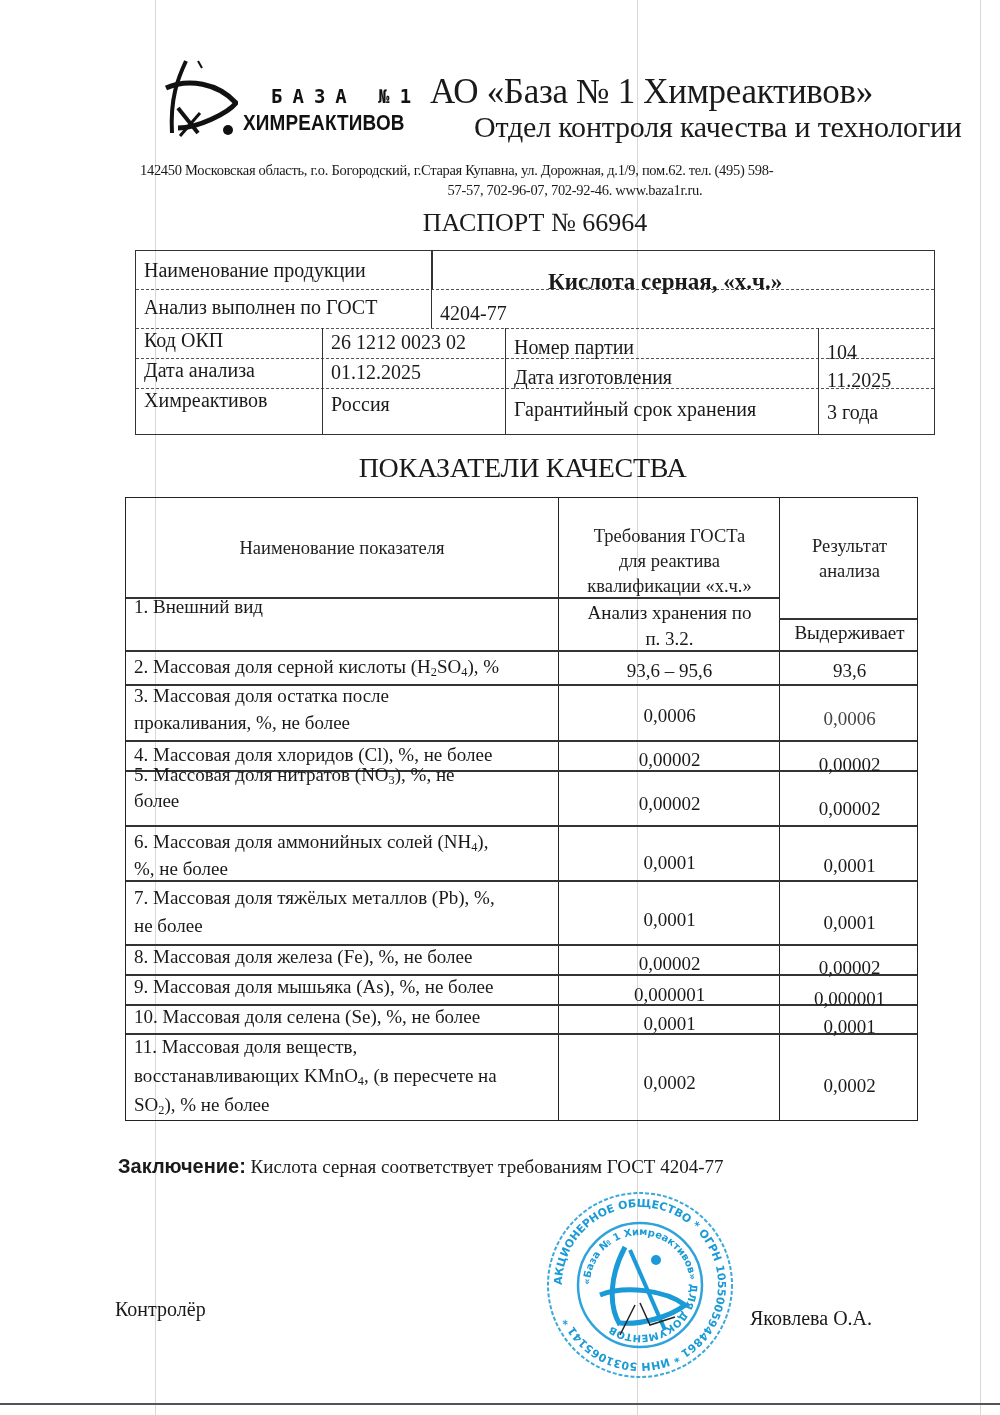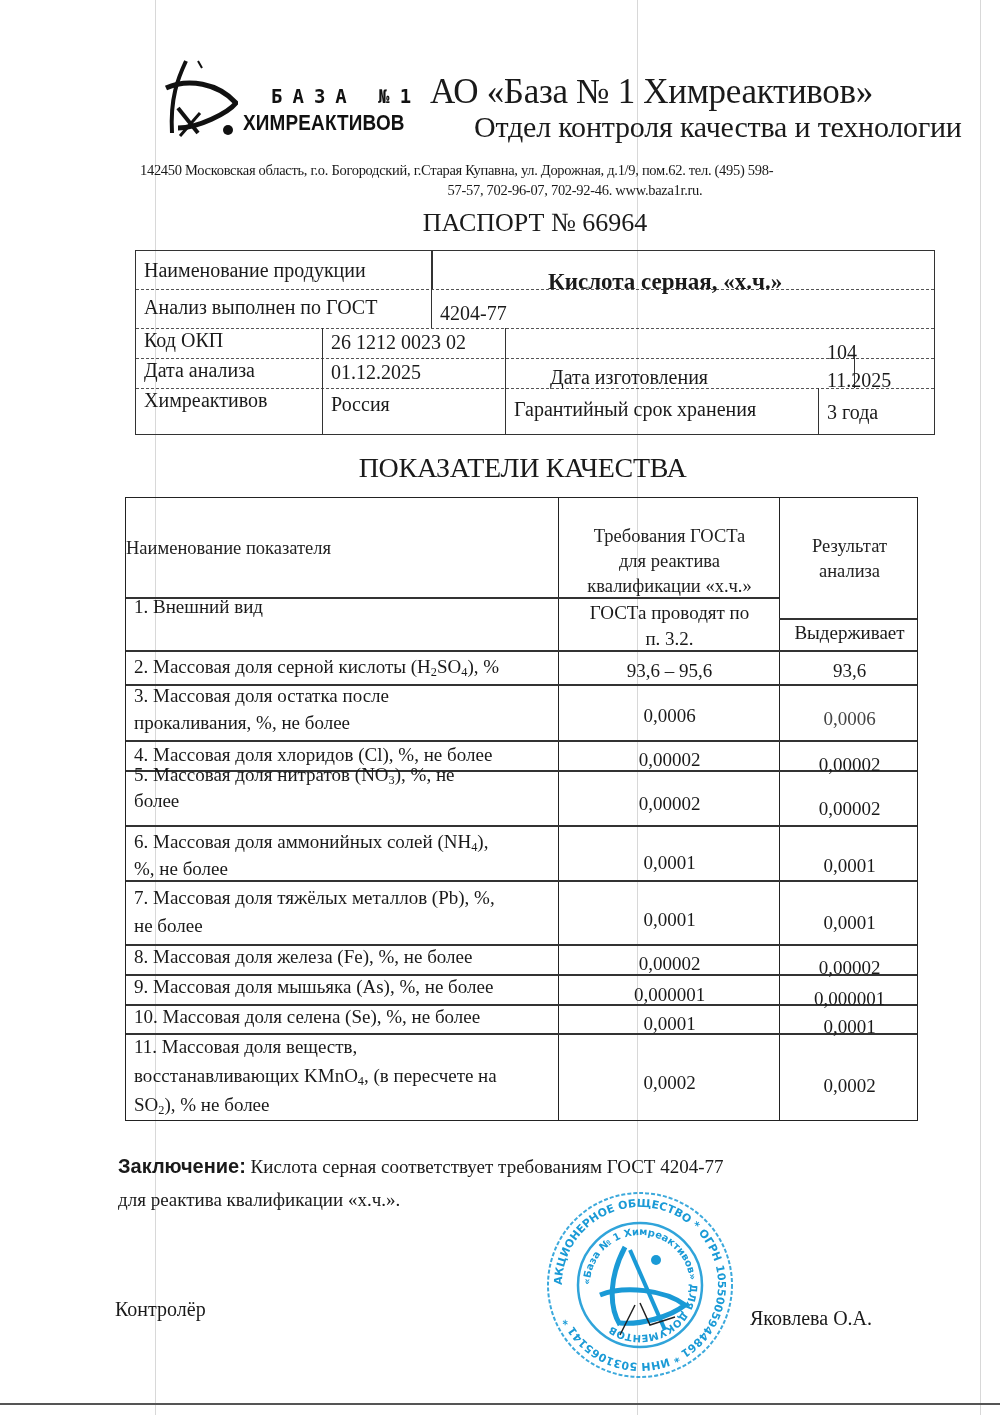--- a/index.html
+++ b/index.html
@@ -95,32 +95,35 @@
   <div class="abs" style="left:296px;top:0;right:0;height:38px;border-left:1px solid #333;">
     <span style="position:absolute;left:115px;top:18px;font-size:23px;font-weight:bold;white-space:nowrap;">Кислота серная, «х.ч.»</span>
   </div>
   <div class="row" style="top:77px;height:30px;">
     <div class="cell" style="left:0;width:187px;">
         <span class="txt" style="top:2px">Код ОКП</span>
       </div>
     <div class="cell" style="left:187px;width:183px;">
         <span class="txt" style="top:4px">26 1212 0023 02</span>
       </div>
+    <div class="cell" style="left:370px;width:313px;">
+        <span class="txt" style="top:9px">Номер партии</span>
+      </div>
     <div class="cell last" style="left:683px;right:0;">
         <span class="txt" style="top:14px">104</span>
       </div>
   </div>
   <div class="row" style="top:107px;height:30px;">
     <div class="cell" style="left:0;width:187px;">
         <span class="txt" style="top:2px">Дата анализа</span>
       </div>
     <div class="cell" style="left:187px;width:183px;">
         <span class="txt" style="top:4px">01.12.2025</span>
       </div>
-    <div class="cell" style="left:370px;width:313px;margin-left:36px;">
+    <div class="cell" style="left:370px;width:313px;">
         <span class="txt" style="top:9px">Дата изготовления</span>
       </div>
     <div class="cell last" style="left:683px;right:16px;">
         <span class="txt" style="top:12px">11.2025</span>
       </div>
   </div>
   <div class="row" style="top:137px;height:46px;border-bottom:none;">
     <div class="cell" style="left:0;width:187px;">
         <span class="txt" style="top:2px">Химреактивов</span>
       </div>
@@ -149,34 +152,34 @@
   <div class="hline" style="left:0;right:0;top:186px"></div>
   <div class="hline" style="left:0;right:0;top:242px"></div>
   <div class="hline" style="left:0;right:0;top:272px"></div>
   <div class="hline" style="left:0;right:0;top:327px"></div>
   <div class="hline" style="left:0;right:0;top:382px"></div>
   <div class="hline" style="left:0;right:0;top:446px"></div>
   <div class="hline" style="left:0;right:0;top:476px"></div>
   <div class="hline" style="left:0;right:0;top:506px"></div>
   <div class="hline" style="left:0;right:0;top:535px"></div>
 
-  <div class="c name hdr" style="top:38px;text-align:left;left:0;width:432px;">Наименование показателя</div>
+  <div class="c name hdr" style="top:38px;text-align:center;left:0;width:432px;">Наименование показателя</div>
   <div class="c req hdr" style="top:14px;margin-top:12px;">
     <div>Требования ГОСТа</div>
     <div>для реактива</div>
     <div>квалификации «х.ч.»</div>
   </div>
   <div class="c res hdr" style="top:36px;">
     <div>Результат</div>
     <div>анализа</div>
   </div>
 
   <div class="c name" style="top:94px">1. Внешний вид</div>
   <div class="c req" style="top:102px;line-height:26px;">
-    <div>ГОСТа проводят по</div>
+    <div>Анализ хранения по</div>
     <div>п. 3.2.</div>
   </div>
   <div class="c res" style="top:120px">Выдерживает</div>
 
   <div class="c name" style="top:154px"><span>2. Массовая доля серной кислоты (H</span><sub>2</sub><span>SO</span><sub>4</sub><span>), %</span></div>
   <div class="c req" style="top:158px">93,6 – 95,6</div>
   <div class="c res" style="top:158px">93,6</div>
 
   <div class="c name" style="top:184px;line-height:27px;">
     <div>3. Массовая доля остатка после</div>
@@ -226,21 +229,20 @@
     <div>11. Массовая доля веществ,</div>
     <div><span>восстанавливающих KMnO</span><sub>4</sub><span>, (в пересчете на</span></div>
     <div><span>SO</span><sub>2</sub><span>), % не более</span></div>
   </div>
   <div class="c req" style="top:570px">0,0002</div>
   <div class="c res" style="top:573px">0,0002</div>
 </div>
 
 <div class="abs conclusion">
   <div><b>Заключение:</b><span> Кислота серная соответствует требованиям ГОСТ 4204-77</span></div>
-  <div>для реактива квалификации «х.ч.».</div>
 </div>
 
 <div class="abs stamp">
   <svg width="200" height="200" viewBox="0 0 200 200">
     <circle cx="100" cy="100" r="92" fill="none" stroke="#1a9ad6" stroke-width="2" stroke-dasharray="4 2" opacity="0.85"></circle>
     <circle cx="100" cy="100" r="62" fill="none" stroke="#1a9ad6" stroke-width="2.5" opacity="0.9"></circle>
     <defs>
       <path id="outerArc" d="M100,100 m-78,0 a78,78 0 1,1 156,0 a78,78 0 1,1 -156,0"></path>
       <path id="innerArc" d="M100,100 m-50,0 a50,50 0 1,1 100,0 a50,50 0 1,1 -100,0"></path>
     </defs>

